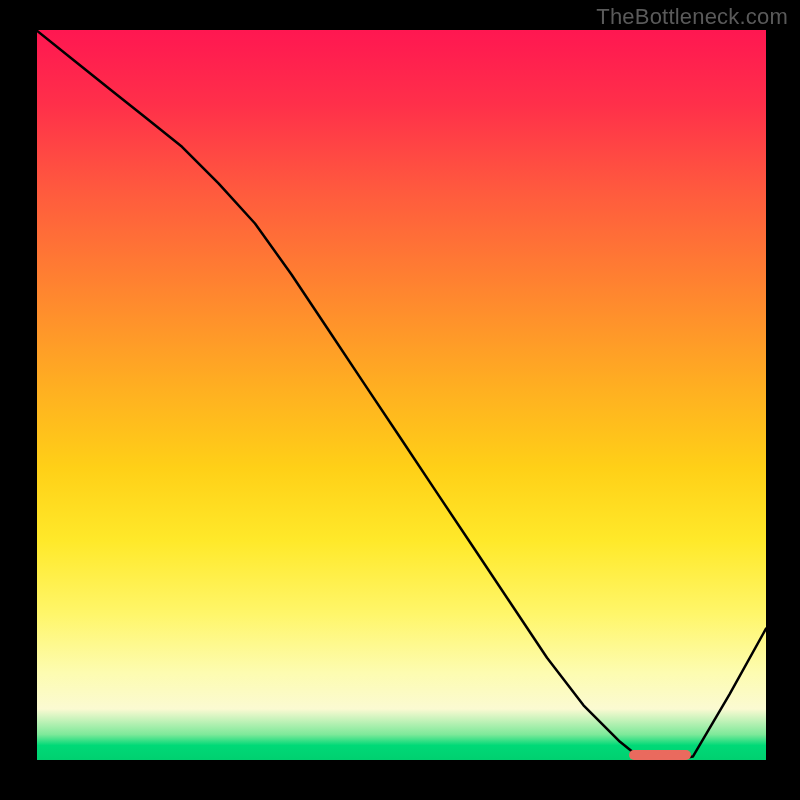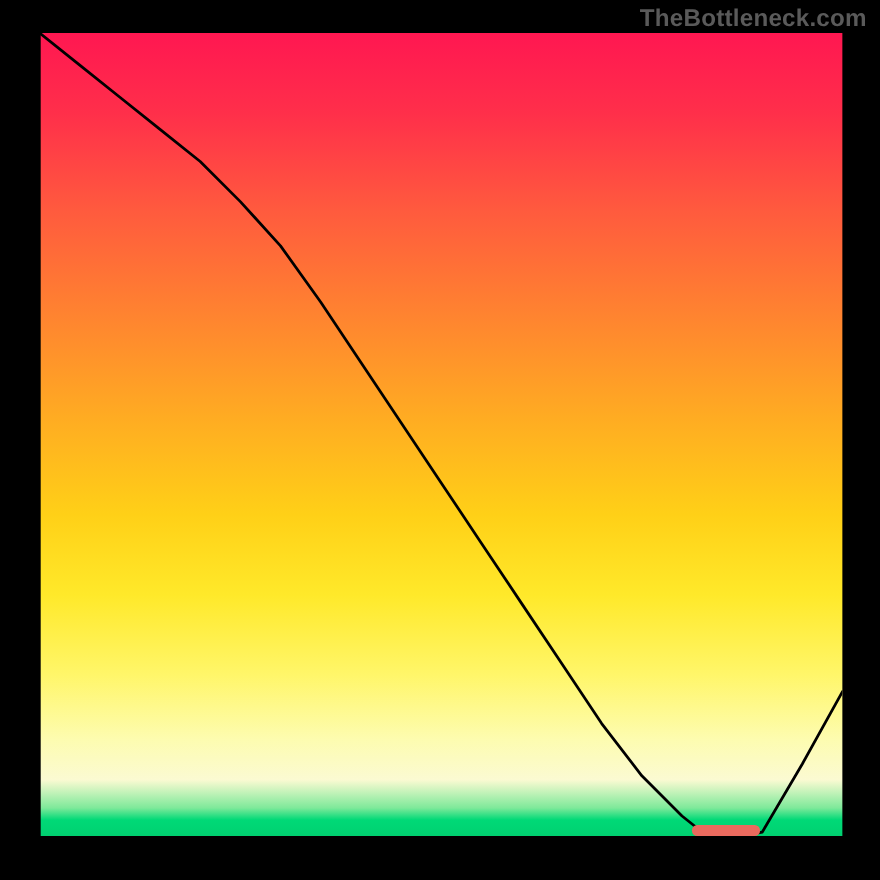--- a/index.html
+++ b/index.html
@@ -15,21 +15,21 @@
     width: 800px;
     height: 800px;
     background: #000;
   }
   .watermark {
     position: absolute;
     top: 4px;
     right: 12px;
     font-family: Arial, Helvetica, sans-serif;
     font-size: 22px;
-    font-weight: 700;
+    font-weight: 400;
     color: #5a5a5a;
     letter-spacing: 0.2px;
     z-index: 10;
   }
   .plot-area {
     position: absolute;
     left: 36px;
     top: 30px;
     width: 730px;
     height: 730px;

